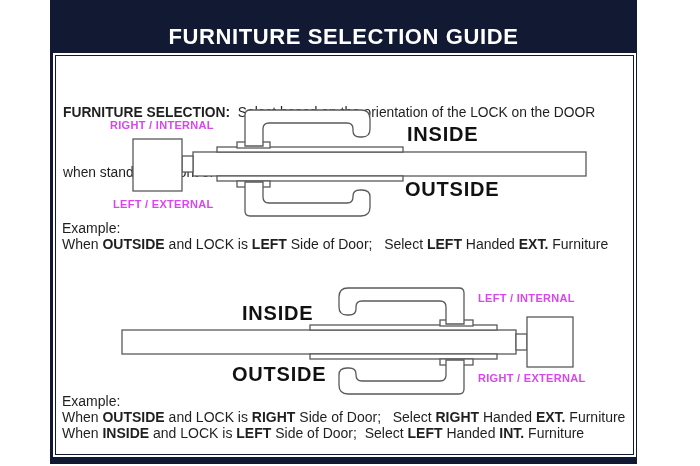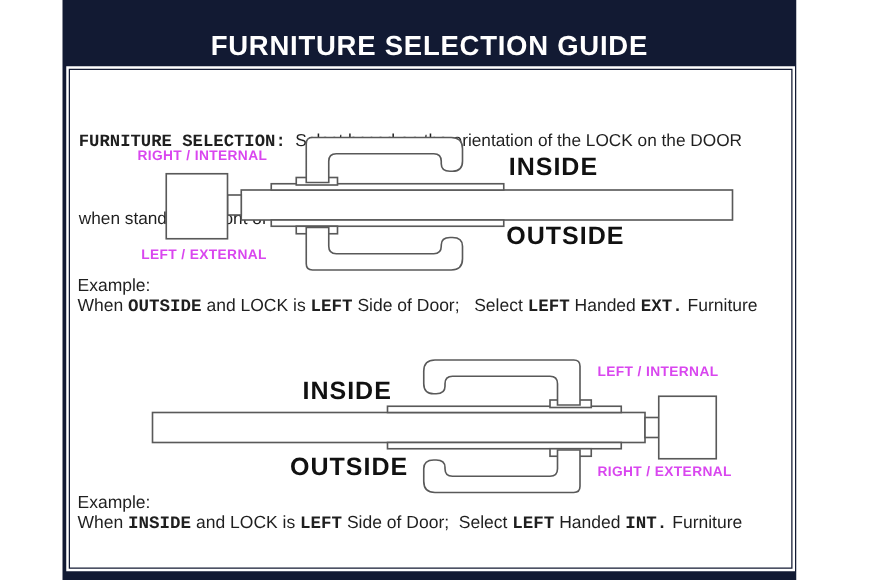--- a/index.html
+++ b/index.html
@@ -13,21 +13,21 @@
   .example{position:absolute;font-size:14px;line-height:16px;color:#1f1f1f;}
   .example .rich-line{white-space:pre-wrap;}
   .ex1{left:12px;top:220px;}
   .ex2{left:12px;top:393px;}
   .blue-label{position:absolute;color:#d946ef;font-size:11px;font-weight:bold;letter-spacing:0.3px;white-space:nowrap;}
   .side-label{position:absolute;color:#111111;font-size:20px;font-weight:bold;letter-spacing:0.8px;white-space:nowrap;}
   .dsvg{position:absolute;left:0;width:587px;height:125px;}
   .d1{top:100px;}
   .d2{top:280px;}
   svg .ln{fill:#ffffff;stroke:#595959;stroke-width:1.3;}
-  b,.b{font-weight:bold;font-family:Liberation Mono, monospace;}
+  b,.b{font-weight:bold;}
 </style>
 </head>
 <body>
 
 <div class="card">
   <div class="titlebar">
     <span class="title">FURNITURE SELECTION GUIDE</span>
   </div>
   <div class="inner"></div>
   <div class="content">
@@ -69,17 +69,18 @@
       <rect class="ln" x="516" y="334" width="11" height="16"></rect>
       <rect class="ln" x="527" y="317" width="46" height="50"></rect>
     </svg>
     <div class="blue-label" style="left:428px;top:292px;">LEFT / INTERNAL</div>
     <div class="blue-label" style="left:428px;top:372px;">RIGHT / EXTERNAL</div>
     <div class="side-label" style="left:192px;top:302px;">INSIDE</div>
     <div class="side-label" style="left:182px;top:363px;">OUTSIDE</div>
 
     <div class="example ex2">
       <div>Example:</div>
+      <div class="rich-line"><span>When </span><span class="b">OUTSIDE</span><span> and LOCK is </span><span class="b">RIGHT</span><span> Side of Door;   Select </span><span class="b">RIGHT</span><span> Handed </span><span class="b">EXT.</span><span> Furniture</span></div>
       <div class="rich-line"><span>When </span><span class="b">INSIDE</span><span> and LOCK is </span><span class="b">LEFT</span><span> Side of Door;  Select </span><span class="b">LEFT</span><span> Handed </span><span class="b">INT.</span><span> Furniture</span></div>
     </div>
 
   </div>
 </div>
 
 </body></html>

